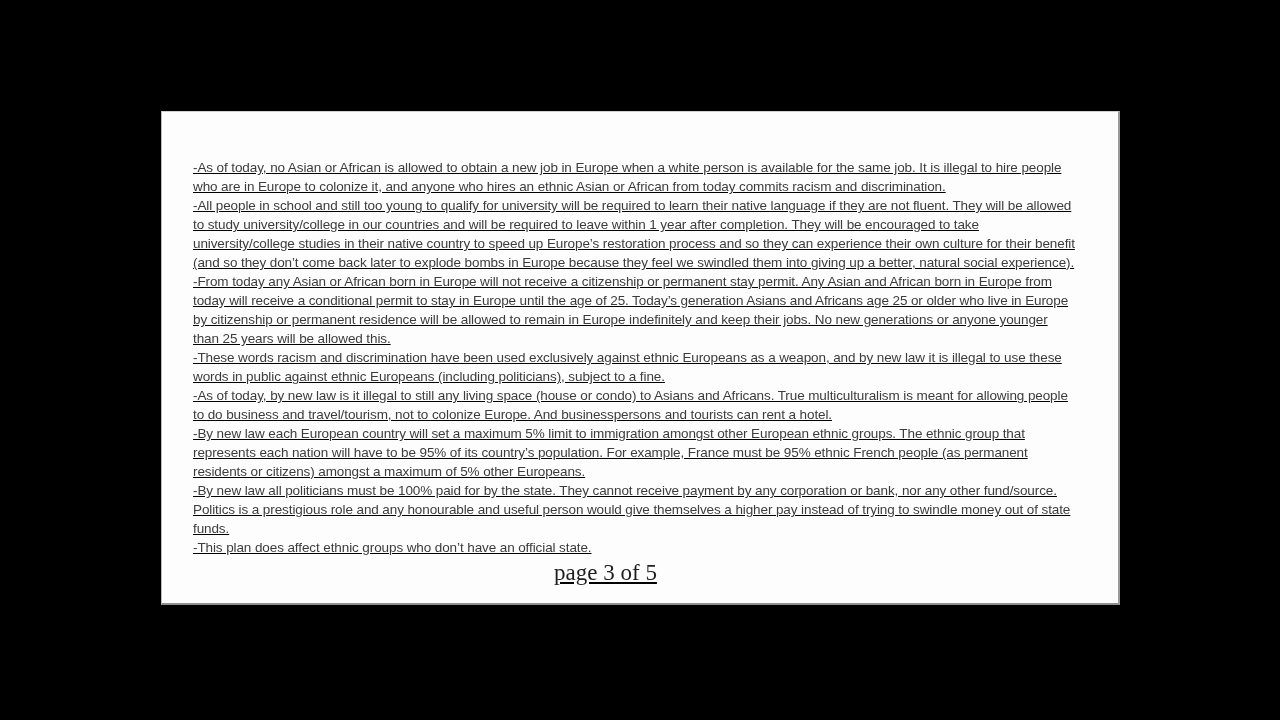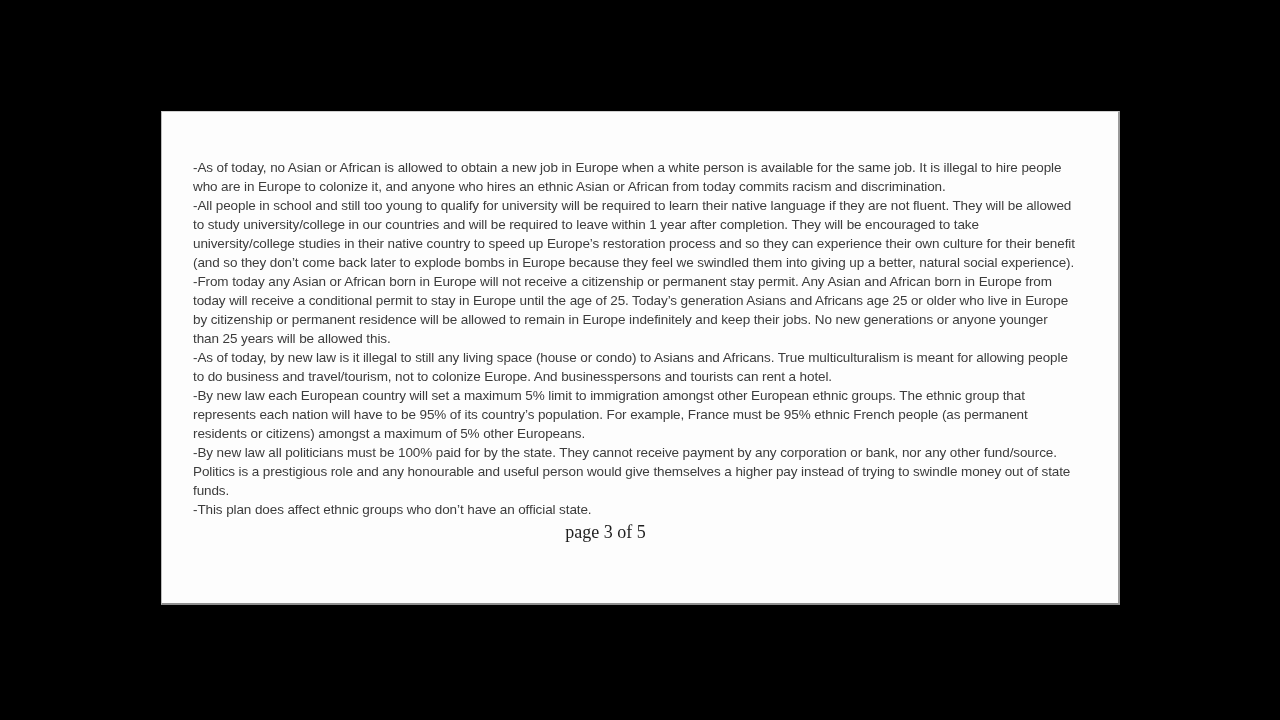--- a/index.html
+++ b/index.html
@@ -22,49 +22,51 @@
     height: 494px;
     background: #fdfdfd;
     border-right: 2px solid #9a9a9a;
     border-bottom: 2px solid #8f8f8f;
     border-left: 1px solid #bdbdbd;
     border-top: 1px solid #cfcfcf;
     box-sizing: border-box;
   }
   .content {
     padding: 46px 42px 0 31px;
+    text-decoration: underline;
   }
   .content p {
     margin: 0;
     font-family: "Liberation Sans", "DejaVu Sans", sans-serif;
     font-size: 13.5px;
     line-height: 19px;
     letter-spacing: -0.1px;
     color: #3c3c3c;
     text-align: left;
   }
   .footer {
     position: relative;
     left: -29px;
     margin-top: 3px;
     text-align: center;
     font-family: "Liberation Serif", "DejaVu Serif", serif;
-    font-size: 18px;
+    font-size: 23px;
     color: #1e1e1e;
   }
 </style>
 </head>
 <body>
 
 <div class="stage">
   <div class="paper">
     <div class="content">
       <p>-As of today, no Asian or African is allowed to obtain a new job in Europe when a white person is available for the same job. It is illegal to hire people who are in Europe to colonize it, and anyone who hires an ethnic Asian or African from today commits racism and discrimination.</p>
       <p>-All people in school and still too young to qualify for university will be required to learn their native language if they are not fluent. They will be allowed to study university/college in our countries and will be required to leave within 1 year after completion. They will be encouraged to take university/college studies in their native country to speed up Europe’s restoration process and so they can experience their own culture for their benefit (and so they don’t come back later to explode bombs in Europe because they feel we swindled them into giving up a better, natural social experience).</p>
       <p>-From today any Asian or African born in Europe will not receive a citizenship or permanent stay permit. Any Asian and African born in Europe from today will receive a conditional permit to stay in Europe until the age of 25. Today’s generation Asians and Africans age 25 or older who live in Europe by citizenship or permanent residence will be allowed to remain in Europe indefinitely and keep their jobs. No new generations or anyone younger than 25 years will be allowed this.</p>
+      <p>-These words racism and discrimination have been used exclusively against ethnic Europeans as a weapon, and by new law it is illegal to use these words in public against ethnic Europeans (including politicians), subject to a fine.</p>
       <p>-As of today, by new law is it illegal to still any living space (house or condo) to Asians and Africans. True multiculturalism is meant for allowing people to do business and travel/tourism, not to colonize Europe. And businesspersons and tourists can rent a hotel.</p>
       <p>-By new law each European country will set a maximum 5% limit to immigration amongst other European ethnic groups. The ethnic group that represents each nation will have to be 95% of its country’s population. For example, France must be 95% ethnic French people (as permanent residents or citizens) amongst a maximum of 5% other Europeans.</p>
       <p>-By new law all politicians must be 100% paid for by the state. They cannot receive payment by any corporation or bank, nor any other fund/source. Politics is a prestigious role and any honourable and useful person would give themselves a higher pay instead of trying to swindle money out of state funds.</p>
       <p>-This plan does affect ethnic groups who don’t have an official state.</p>
       <div class="footer">page 3 of 5</div>
     </div>
   </div>
 </div>
 
 </body></html>

